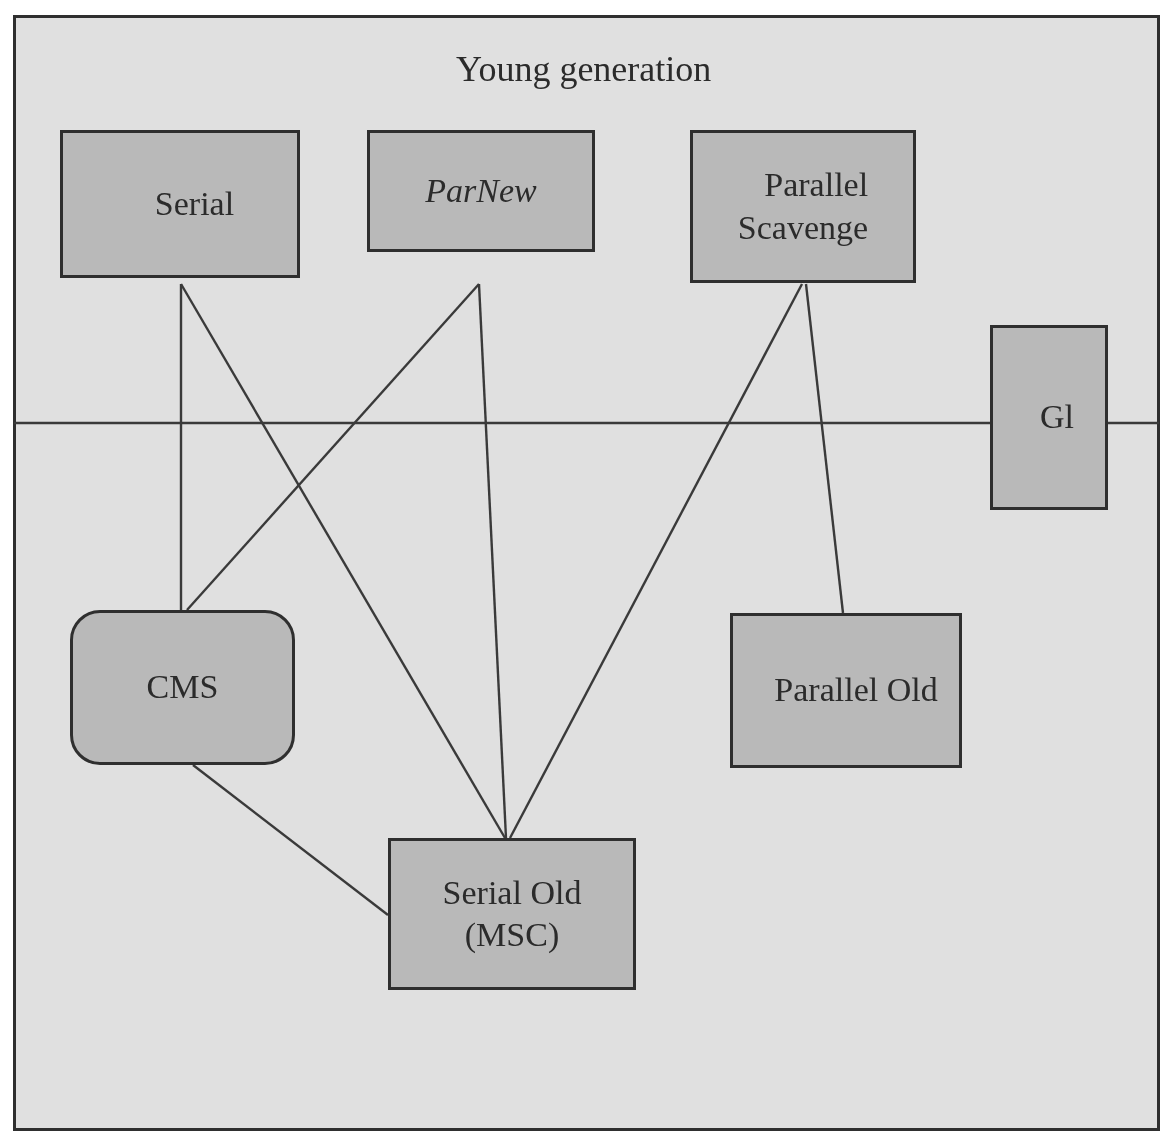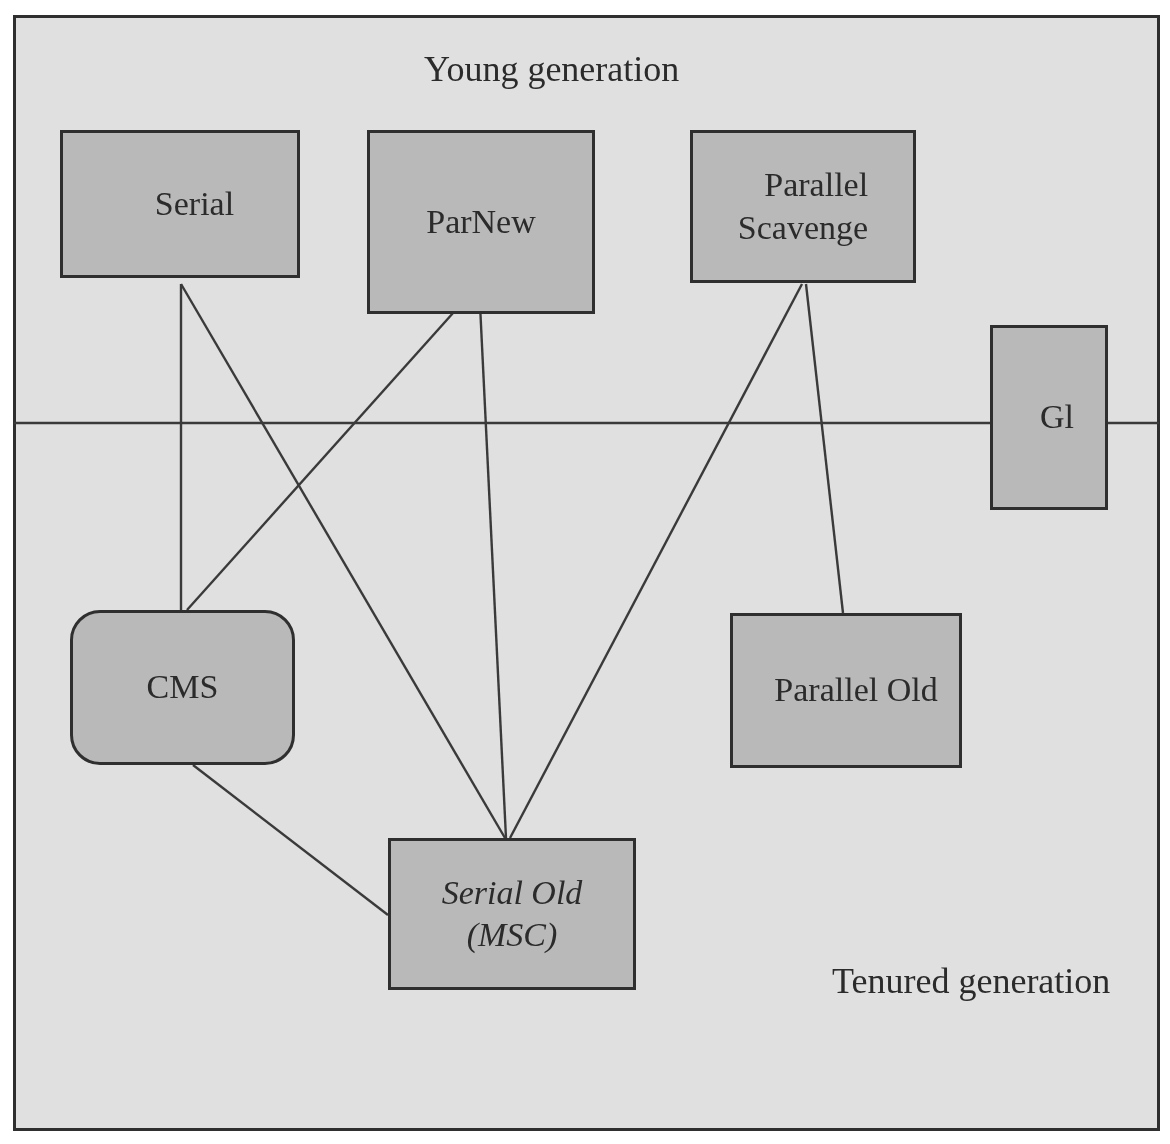--- a/index.html
+++ b/index.html
@@ -48,20 +48,21 @@
   }
   .node-label {
     white-space: pre-line;
   }
   .gen-label {
     position: absolute;
     color: var(--text, #2b2b2b);
     font-size: 36px;
     line-height: 1.1;
     white-space: nowrap;
+    margin-left: 32px;
   }
 </style>
 </head>
 <body>
 
 <div class="stage">
 
   <div class="frame"></div>
 
   <svg id="edge-layer" width="1170" height="1144" viewBox="0 0 1170 1144">
@@ -70,45 +71,44 @@
       <line x1="181" y1="284" x2="505" y2="838" stroke="#3a3a3a" stroke-width="2.4"></line>
       <line x1="479" y1="284" x2="187" y2="610" stroke="#3a3a3a" stroke-width="2.4"></line>
       <line x1="479" y1="284" x2="506" y2="838" stroke="#3a3a3a" stroke-width="2.4"></line>
       <line x1="802" y1="284" x2="510" y2="838" stroke="#3a3a3a" stroke-width="2.4"></line>
       <line x1="806" y1="284" x2="843" y2="613" stroke="#3a3a3a" stroke-width="2.4"></line>
       <line x1="193" y1="765" x2="388" y2="915" stroke="#3a3a3a" stroke-width="2.4"></line>
     </svg>
 
   <div class="gen-label" style="left:424px; top:50px;">Young generation</div>
 
-  <div class="gen-label" style="left:832px; top:962px;">Tenured generation</div>
 
   <div class="node" style="left: 60px; top: 130px; width: 240px; height: 148px; padding-left: 29px;">
     <span class="node-label">Serial</span>
   </div>
 
-  <div class="node" style="left: 367px; top: 130px; width: 228px; height: 184px;">
+  <div class="node" style="left: 367px; top: 130px; width: 228px; height: 122px; font-style: italic;">
     <span class="node-label">ParNew</span>
   </div>
 
   <div class="node" style="left: 690px; top: 130px; width: 226px; height: 153px; text-align: right;">
     <span class="node-label">Parallel
 Scavenge</span>
   </div>
 
   <div class="node" style="left: 990px; top: 325px; width: 118px; height: 185px; padding-left: 16px;">
     <span class="node-label">Gl</span>
   </div>
 
   <div class="node" style="left: 70px; top: 610px; width: 225px; height: 155px; border-radius: 30px;">
     <span class="node-label">CMS</span>
   </div>
 
   <div class="node" style="left: 730px; top: 613px; width: 232px; height: 155px; padding-left: 20px;">
     <span class="node-label">Parallel Old</span>
   </div>
 
-  <div class="node" style="left: 388px; top: 838px; width: 248px; height: 152px; font-style: italic;">
+  <div class="node" style="left: 388px; top: 838px; width: 248px; height: 152px;">
     <span class="node-label">Serial Old
 (MSC)</span>
   </div>
 
 </div>
 
 </body></html>

